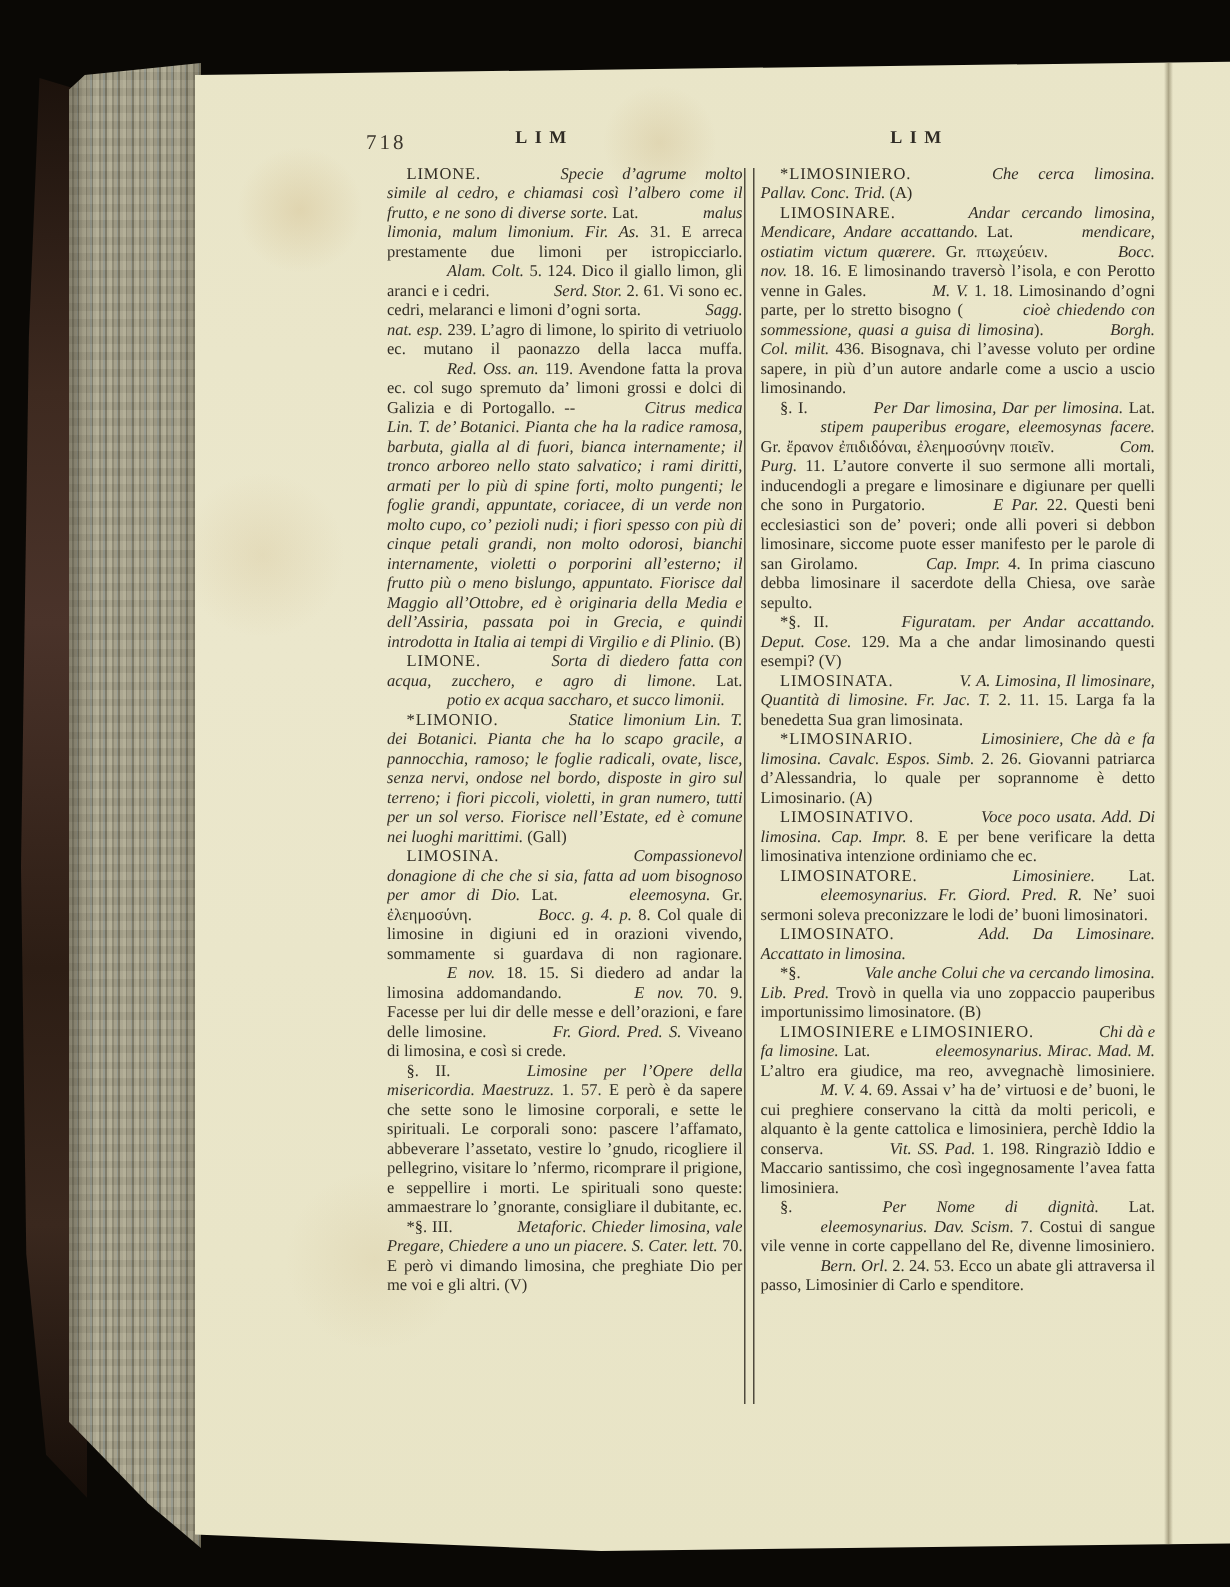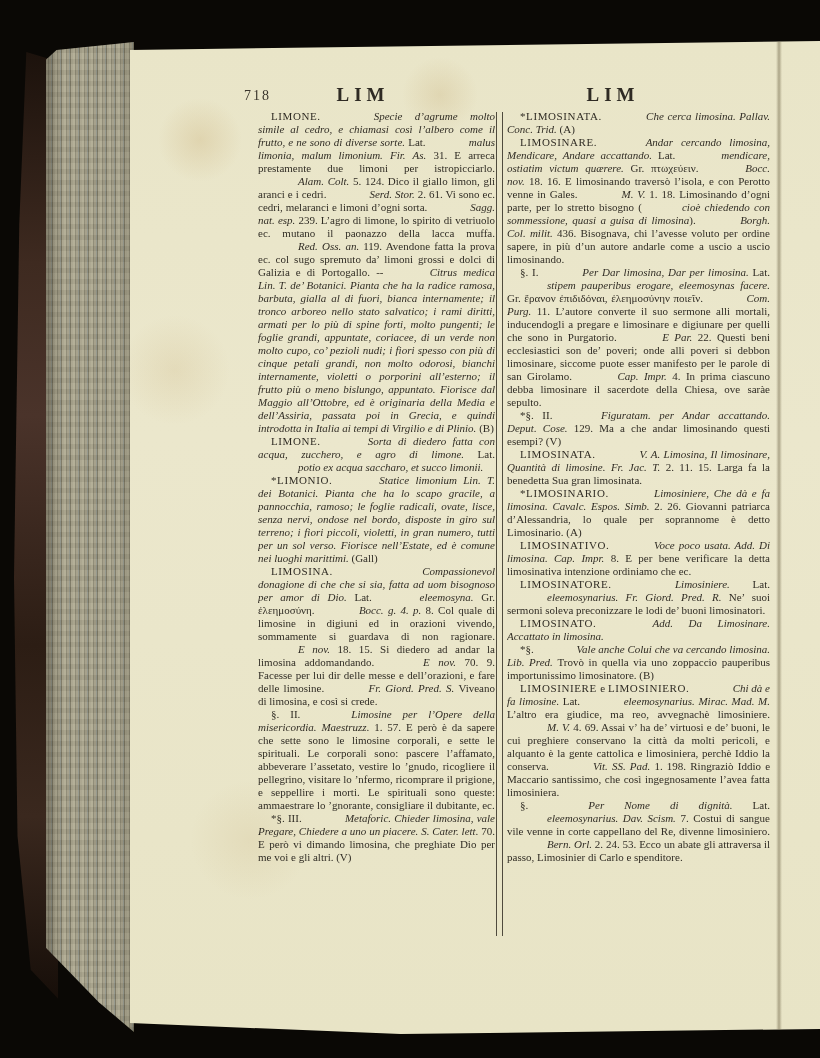--- a/index.html
+++ b/index.html
@@ -30,21 +30,21 @@
       linear-gradient(180deg,#e9e5c8 0%,#ebe7cc 40%,#e8e4c6 100%);
     clip-path:polygon(0% 1%,97.4% 0%,100% 2.1%,100% 97.9%,96% 99.4%,34% 100%,0% 98.9%);
     color:#312d25;}
 
   
   #gutter-crease{position:absolute;left:646px;top:0;width:6px;height:100%;
     background:linear-gradient(90deg,rgba(110,100,70,0) 0%,rgba(110,100,70,.5) 50%,rgba(110,100,70,0) 100%);}
   #right-shadow{position:absolute;right:0;top:0;width:34px;height:100%;
     background:linear-gradient(90deg,rgba(50,40,22,0),rgba(50,40,22,.18));}
 
-  .running-head{position:absolute;top:44px;font-size:19px;font-weight:bold;
+  .running-head{position:absolute;top:44px;font-size:12px;font-weight:bold;
     letter-spacing:5px;color:#2f2b24;text-align:center;width:110px;}
   #head-left{left:178px;}
   #head-right{left:428px;}
   #page-number{position:absolute;left:114px;top:48px;font-size:14px;letter-spacing:2px;color:#3a352c;}
 
   .column{position:absolute;top:70px;height:912px;overflow:hidden;
     font-size:11px;line-height:13px;text-align:justify;color:#312d25;}
   #col-left{left:128px;width:237px;}
   #col-right{left:377px;width:263px;}
   .column p{margin:0;text-indent:13px;}
@@ -71,21 +71,21 @@
     <div id="col-left" class="column">
         <p><span class="hw">LIMONE. </span><span class="it">Specie d’agrume molto simile al cedro, e chiamasi così l’albero come il frutto, e ne sono di diverse sorte. </span><span>Lat. </span><span class="it">malus limonia, malum limonium. Fir. As. </span><span>31. E arreca prestamente due limoni per istropicciarlo. </span><span class="it">Alam. Colt. </span><span>5. 124. Dico il giallo limon, gli aranci e i cedri. </span><span class="it">Serd. Stor. </span><span>2. 61. Vi sono ec. cedri, melaranci e limoni d’ogni sorta. </span><span class="it">Sagg. nat. esp. </span><span>239. L’agro di limone, lo spirito di vetriuolo ec. mutano il paonazzo della lacca muffa. </span><span class="it">Red. Oss. an. </span><span>119. Avendone fatta la prova ec. col sugo spremuto da’ limoni grossi e dolci di Galizia e di Portogallo. -- </span><span class="it">Citrus medica Lin. T. de’ Botanici. Pianta che ha la radice ramosa, barbuta, gialla al di fuori, bianca internamente; il tronco arboreo nello stato salvatico; i rami diritti, armati per lo più di spine forti, molto pungenti; le foglie grandi, appuntate, coriacee, di un verde non molto cupo, co’ pezioli nudi; i fiori spesso con più di cinque petali grandi, non molto odorosi, bianchi internamente, violetti o porporini all’esterno; il frutto più o meno bislungo, appuntato. Fiorisce dal Maggio all’Ottobre, ed è originaria della Media e dell’Assiria, passata poi in Grecia, e quindi introdotta in Italia ai tempi di Virgilio e di Plinio. </span><span>(B)</span></p>
         <p><span class="hw">LIMONE. </span><span class="it">Sorta di diedero fatta con acqua, zucchero, e agro di limone. </span><span>Lat. </span><span class="it">potio ex acqua saccharo, et succo limonii.</span></p>
         <p><span class="hw">*LIMONIO. </span><span class="it">Statice limonium Lin. T. dei Botanici. Pianta che ha lo scapo gracile, a pannocchia, ramoso; le foglie radicali, ovate, lisce, senza nervi, ondose nel bordo, disposte in giro sul terreno; i fiori piccoli, violetti, in gran numero, tutti per un sol verso. Fiorisce nell’Estate, ed è comune nei luoghi marittimi. </span><span>(Gall)</span></p>
         <p><span class="hw">LIMOSINA. </span><span class="it">Compassionevol donagione di che che si sia, fatta ad uom bisognoso per amor di Dio. </span><span>Lat. </span><span class="it">eleemosyna. </span><span>Gr. ἐλεημοσύνη. </span><span class="it">Bocc. g. 4. p. </span><span>8. Col quale di limosine in digiuni ed in orazioni vivendo, sommamente si guardava di non ragionare. </span><span class="it">E nov. </span><span>18. 15. Si diedero ad andar la limosina addomandando. </span><span class="it">E nov. </span><span>70. 9. Facesse per lui dir delle messe e dell’orazioni, e fare delle limosine. </span><span class="it">Fr. Giord. Pred. S. </span><span>Viveano di limosina, e così si crede.</span></p>
         <p><span>§. II. </span><span class="it">Limosine per l’Opere della misericordia. Maestruzz. </span><span>1. 57. E però è da sapere che sette sono le limosine corporali, e sette le spirituali. Le corporali sono: pascere l’affamato, abbeverare l’assetato, vestire lo ’gnudo, ricogliere il pellegrino, visitare lo ’nfermo, ricomprare il prigione, e seppellire i morti. Le spirituali sono queste: ammaestrare lo ’gnorante, consigliare il dubitante, ec.</span></p>
         <p><span>*§. III. </span><span class="it">Metaforic. Chieder limosina, vale Pregare, Chiedere a uno un piacere. S. Cater. lett. </span><span>70. E però vi dimando limosina, che preghiate Dio per me voi e gli altri. (V)</span></p>
       </div>
     <div id="column-rule"></div>
     <div id="col-right" class="column">
-        <p><span class="hw">*LIMOSINATA. </span><span class="it">Che cerca limosina. Pallav. Conc. Trid. </span><span>(A)</span></p>
+        <p><span class="hw">*LIMOSINIERO. </span><span class="it">Che cerca limosina. Pallav. Conc. Trid. </span><span>(A)</span></p>
         <p><span class="hw">LIMOSINARE. </span><span class="it">Andar cercando limosina, Mendicare, Andare accattando. </span><span>Lat. </span><span class="it">mendicare, ostiatim victum quærere. </span><span>Gr. πτωχεύειν. </span><span class="it">Bocc. nov. </span><span>18. 16. E limosinando traversò l’isola, e con Perotto venne in Gales. </span><span class="it">M. V. </span><span>1. 18. Limosinando d’ogni parte, per lo stretto bisogno (</span><span class="it">cioè chiedendo con sommessione, quasi a guisa di limosina</span><span>). </span><span class="it">Borgh. Col. milit. </span><span>436. Bisognava, chi l’avesse voluto per ordine sapere, in più d’un autore andarle come a uscio a uscio limosinando.</span></p>
         <p><span>§. I. </span><span class="it">Per Dar limosina, Dar per limosina. </span><span>Lat. </span><span class="it">stipem pauperibus erogare, eleemosynas facere. </span><span>Gr. ἔρανον ἐπιδιδόναι, ἐλεημοσύνην ποιεῖν. </span><span class="it">Com. Purg. </span><span>11. L’autore converte il suo sermone alli mortali, inducendogli a pregare e limosinare e digiunare per quelli che sono in Purgatorio. </span><span class="it">E Par. </span><span>22. Questi beni ecclesiastici son de’ poveri; onde alli poveri si debbon limosinare, siccome puote esser manifesto per le parole di san Girolamo. </span><span class="it">Cap. Impr. </span><span>4. In prima ciascuno debba limosinare il sacerdote della Chiesa, ove saràe sepulto.</span></p>
         <p><span>*§. II. </span><span class="it">Figuratam. per Andar accattando. Deput. Cose. </span><span>129. Ma a che andar limosinando questi esempi? (V)</span></p>
         <p><span class="hw">LIMOSINATA. </span><span class="it">V. A. Limosina, Il limosinare, Quantità di limosine. Fr. Jac. T. </span><span>2. 11. 15. Larga fa la benedetta Sua gran limosinata.</span></p>
         <p><span class="hw">*LIMOSINARIO. </span><span class="it">Limosiniere, Che dà e fa limosina. Cavalc. Espos. Simb. </span><span>2. 26. Giovanni patriarca d’Alessandria, lo quale per soprannome è detto Limosinario. (A)</span></p>
         <p><span class="hw">LIMOSINATIVO. </span><span class="it">Voce poco usata. Add. Di limosina. Cap. Impr. </span><span>8. E per bene verificare la detta limosinativa intenzione ordiniamo che ec.</span></p>
         <p><span class="hw">LIMOSINATORE. </span><span class="it">Limosiniere. </span><span>Lat. </span><span class="it">eleemosynarius. Fr. Giord. Pred. R. </span><span>Ne’ suoi sermoni soleva preconizzare le lodi de’ buoni limosinatori.</span></p>
         <p><span class="hw">LIMOSINATO. </span><span class="it">Add. Da Limosinare. Accattato in limosina.</span></p>
         <p><span>*§. </span><span class="it">Vale anche Colui che va cercando limosina. Lib. Pred. </span><span>Trovò in quella via uno zoppaccio pauperibus importunissimo limosinatore. (B)</span></p>
         <p><span class="hw">LIMOSINIERE </span><span>e </span><span class="hw">LIMOSINIERO. </span><span class="it">Chi dà e fa limosine. </span><span>Lat. </span><span class="it">eleemosynarius. Mirac. Mad. M. </span><span>L’altro era giudice, ma reo, avvegnachè limosiniere. </span><span class="it">M. V. </span><span>4. 69. Assai v’ ha de’ virtuosi e de’ buoni, le cui preghiere conservano la città da molti pericoli, e alquanto è la gente cattolica e limosiniera, perchè Iddio la conserva. </span><span class="it">Vit. SS. Pad. </span><span>1. 198. Ringraziò Iddio e Maccario santissimo, che così ingegnosamente l’avea fatta limosiniera.</span></p>

